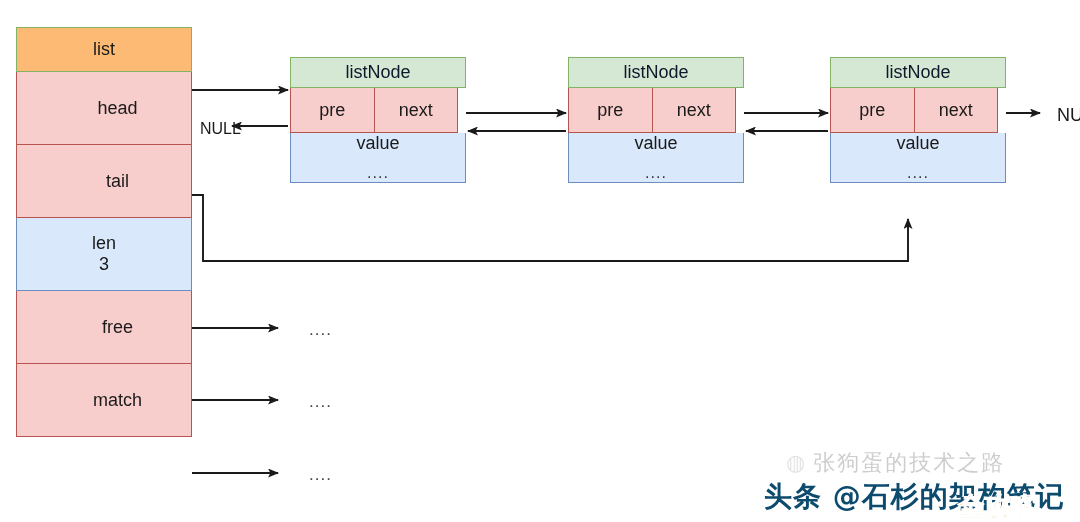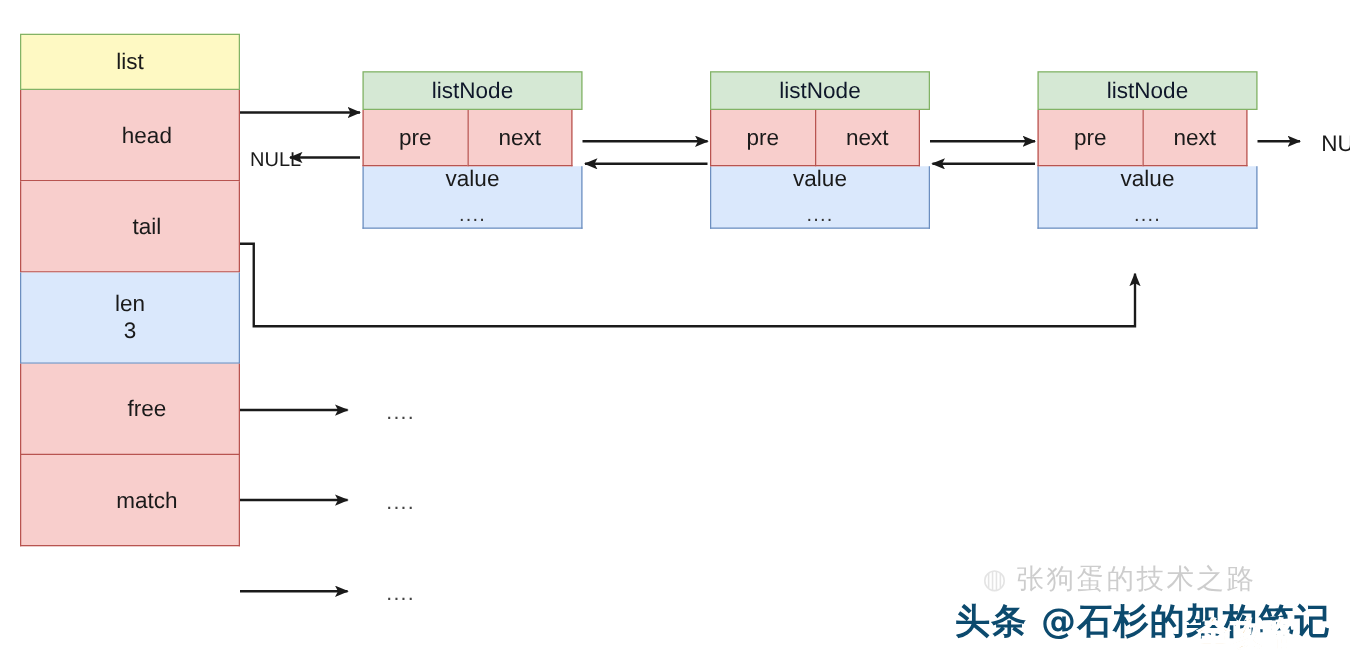--- a/index.html
+++ b/index.html
@@ -17,21 +17,21 @@
   .srow{
     box-sizing:border-box;
     width:176px;
     border:1px solid #b85450;
     border-top:none;
     display:flex;align-items:center;justify-content:center;
     flex-direction:column;
     font-size:18px;color:#1a1a1a;
     line-height:1.15;
   }
-  .srow.green{background:#fef9c3;border:1px solid #82b366;border-bottom-color:#82b366;height:45px;}
+  .srow.green{background:#fdba74;border:1px solid #82b366;border-bottom-color:#82b366;height:45px;}
   .srow.pink{background:#f8cecc;border-color:#b85450;height:73px;padding-left:27px;}
   .srow.blue{background:#dae8fc;border:1px solid #6c8ebf;border-top:none;height:73px;}
   .srow.pink.after-blue{border-top:none;}
   .srow .sub{font-size:18px;}
 
   
   .node{position:absolute;top:57px;width:176px;}
   .node .nhead{
     box-sizing:border-box;height:31px;width:176px;
     background:#d5e8d4;border:1px solid #82b366;

